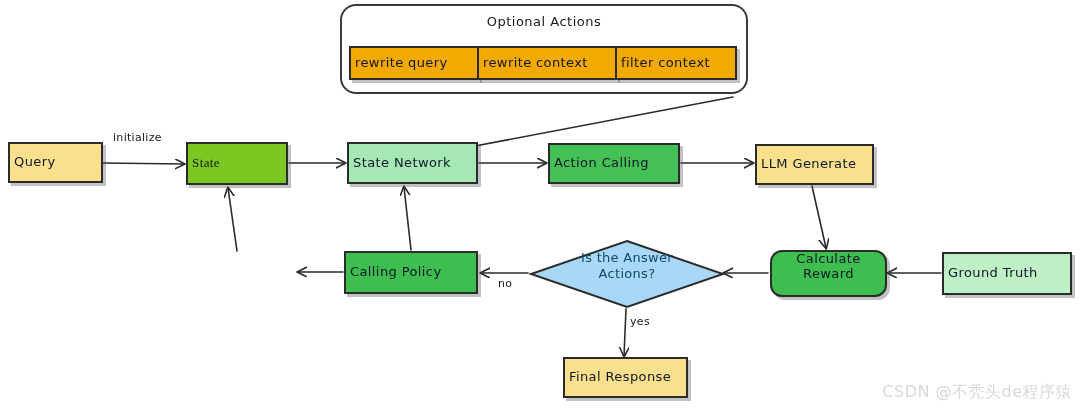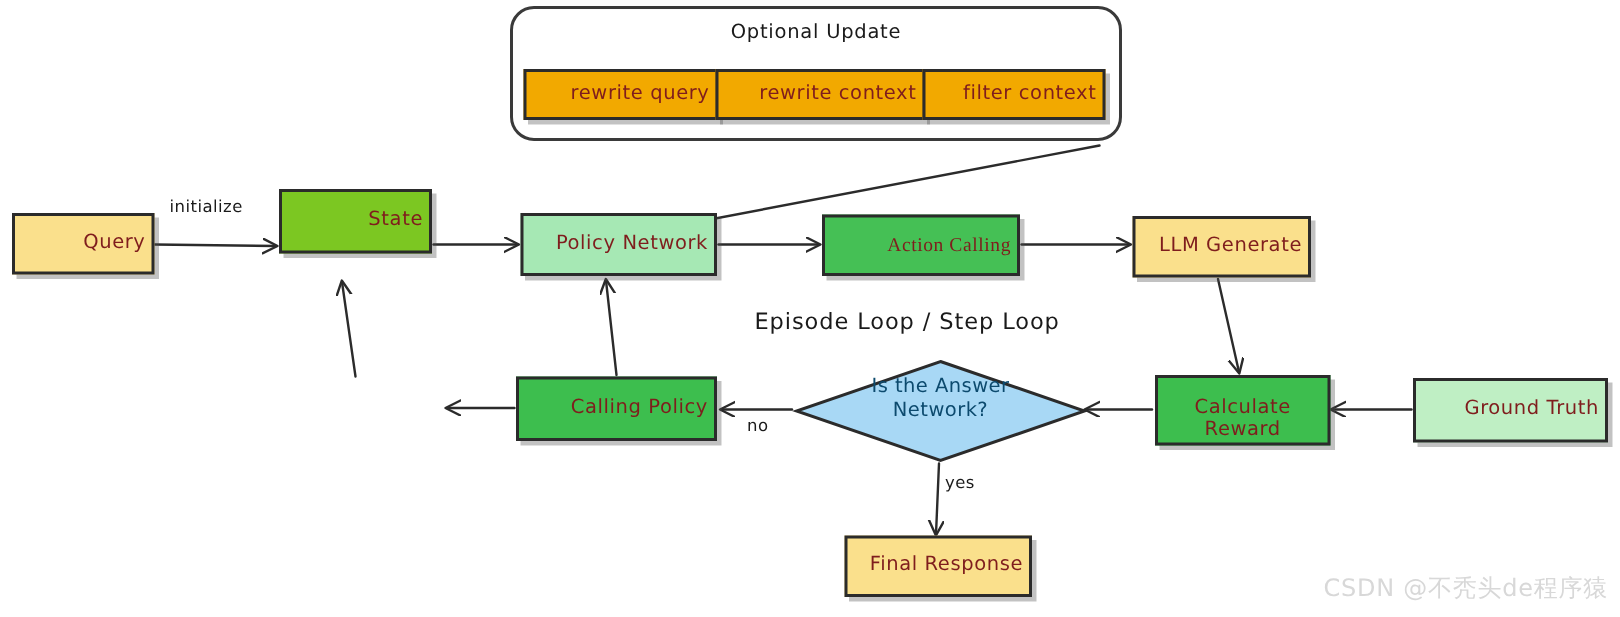--- a/index.html
+++ b/index.html
@@ -23,24 +23,24 @@
     top: 0;
     width: 1080px;
     height: 411px;
     pointer-events: none;
   }
   .node {
     position: absolute;
     box-sizing: border-box;
     display: flex;
     align-items: center;
-    justify-content: flex-end;
+    justify-content: flex-start;
     text-align: center;
     border: 2px solid #2b2b2b;
-    color: #7f1d1d;
+    color: #0f172a;
     font-family: "DejaVu Sans", sans-serif;
     font-size: 13px;
     letter-spacing: 0.4px;
     line-height: 1.15;
     box-shadow: 3px 3px 0 rgba(80,80,80,0.35);
     z-index: 3;
   }
   .node span { display: block; padding: 0 4px; }
 
   .subgraph {
@@ -123,74 +123,73 @@
 
       <path d="M411,250 L404,187"></path>
 
       <path d="M626,309 L624,356"></path>
 
       <path d="M733,97 L417,157"></path>
     </g>
   </svg>
 
   <div class="subgraph" style="left:340px; top:4px; width:408px; height:90px;">
-    <div class="subgraph-title">Optional Update</div>
+    <div class="subgraph-title">Optional Actions</div>
   </div>
   <div class="node" style="left:349px; top:46px; width:130px; height:34px; background:#F2A900;">
     <span>rewrite query</span>
   </div>
   <div class="node" style="left:477px; top:46px; width:140px; height:34px; background:#F2A900;">
     <span>rewrite context</span>
   </div>
   <div class="node" style="left:615px; top:46px; width:122px; height:34px; background:#F2A900;">
     <span>filter context</span>
   </div>
 
   <div class="node" style="left:8px; top:142px; width:95px; height:41px; background:#FAE08C;">
     <span>Query</span>
   </div>
-  <div class="node" style="left:186px; top:126px; width:102px; height:43px; background:#7CC722;">
+  <div class="node" style="left:186px; top:142px; width:102px; height:43px; background:#7CC722;font-family:Liberation Serif, serif;">
     <span>State</span>
   </div>
   <div class="node" style="left:347px; top:142px; width:131px; height:42px; background:#A6E8B4;">
-    <span>Policy Network</span>
+    <span>State Network</span>
   </div>
-  <div class="node" style="left:548px; top:143px; width:132px; height:41px; background:#45C055;font-family:Liberation Serif, serif;">
+  <div class="node" style="left:548px; top:143px; width:132px; height:41px; background:#45C055;">
     <span>Action Calling</span>
   </div>
   <div class="node" style="left:755px; top:144px; width:119px; height:41px; background:#FAE08C;">
     <span>LLM Generate</span>
   </div>
 
   <div class="node" style="left:344px; top:251px; width:134px; height:43px; background:#3DBE4E;">
     <span>Calling Policy</span>
   </div>
 
   <svg style="position:absolute; left:528px; top:238px; width:198px; height:72px; z-index:3;" viewBox="0 0 198 72">
     <polygon points="99,3 195,36 99,69 3,36" fill="#A8D8F5" stroke="#2b2b2b" stroke-width="2"></polygon>
   </svg>
   <div style="position:absolute; left:528px; top:250px; width:198px; text-align:center; font-size:13px; color:#0c4a6e; z-index:4; line-height:1.25; letter-spacing:0.3px;">
     <div>Is the Answer</div>
-    <div>Network?</div>
+    <div>Actions?</div>
   </div>
 
-  <div class="node" style="left:770px; top:250px; width:117px; height:47px; background:#3DBE4E; flex-direction:column;">
+  <div class="node" style="left:770px; top:250px; width:117px; height:47px; background:#3DBE4E; flex-direction:column;border-radius:12px;">
     <span>Calculate</span>
     <span>Reward</span>
   </div>
 
   <div class="node" style="left:942px; top:252px; width:130px; height:43px; background:#BFEFC4;">
     <span>Ground Truth</span>
   </div>
 
   <div class="node" style="left:563px; top:357px; width:125px; height:41px; background:#FAE08C;">
     <span>Final Response</span>
   </div>
 
   <div class="edge-label" style="left:113px; top:131px;">initialize</div>
   <div class="edge-label" style="left:498px; top:277px;">no</div>
   <div class="edge-label" style="left:630px; top:315px;">yes</div>
 
-  <div class="loop-label" style="left:503px; top:205px;">Episode Loop / Step Loop</div>
 
   <div class="watermark">CSDN @不秃头de程序猿</div>
 
 </div>
 
 </body></html>

